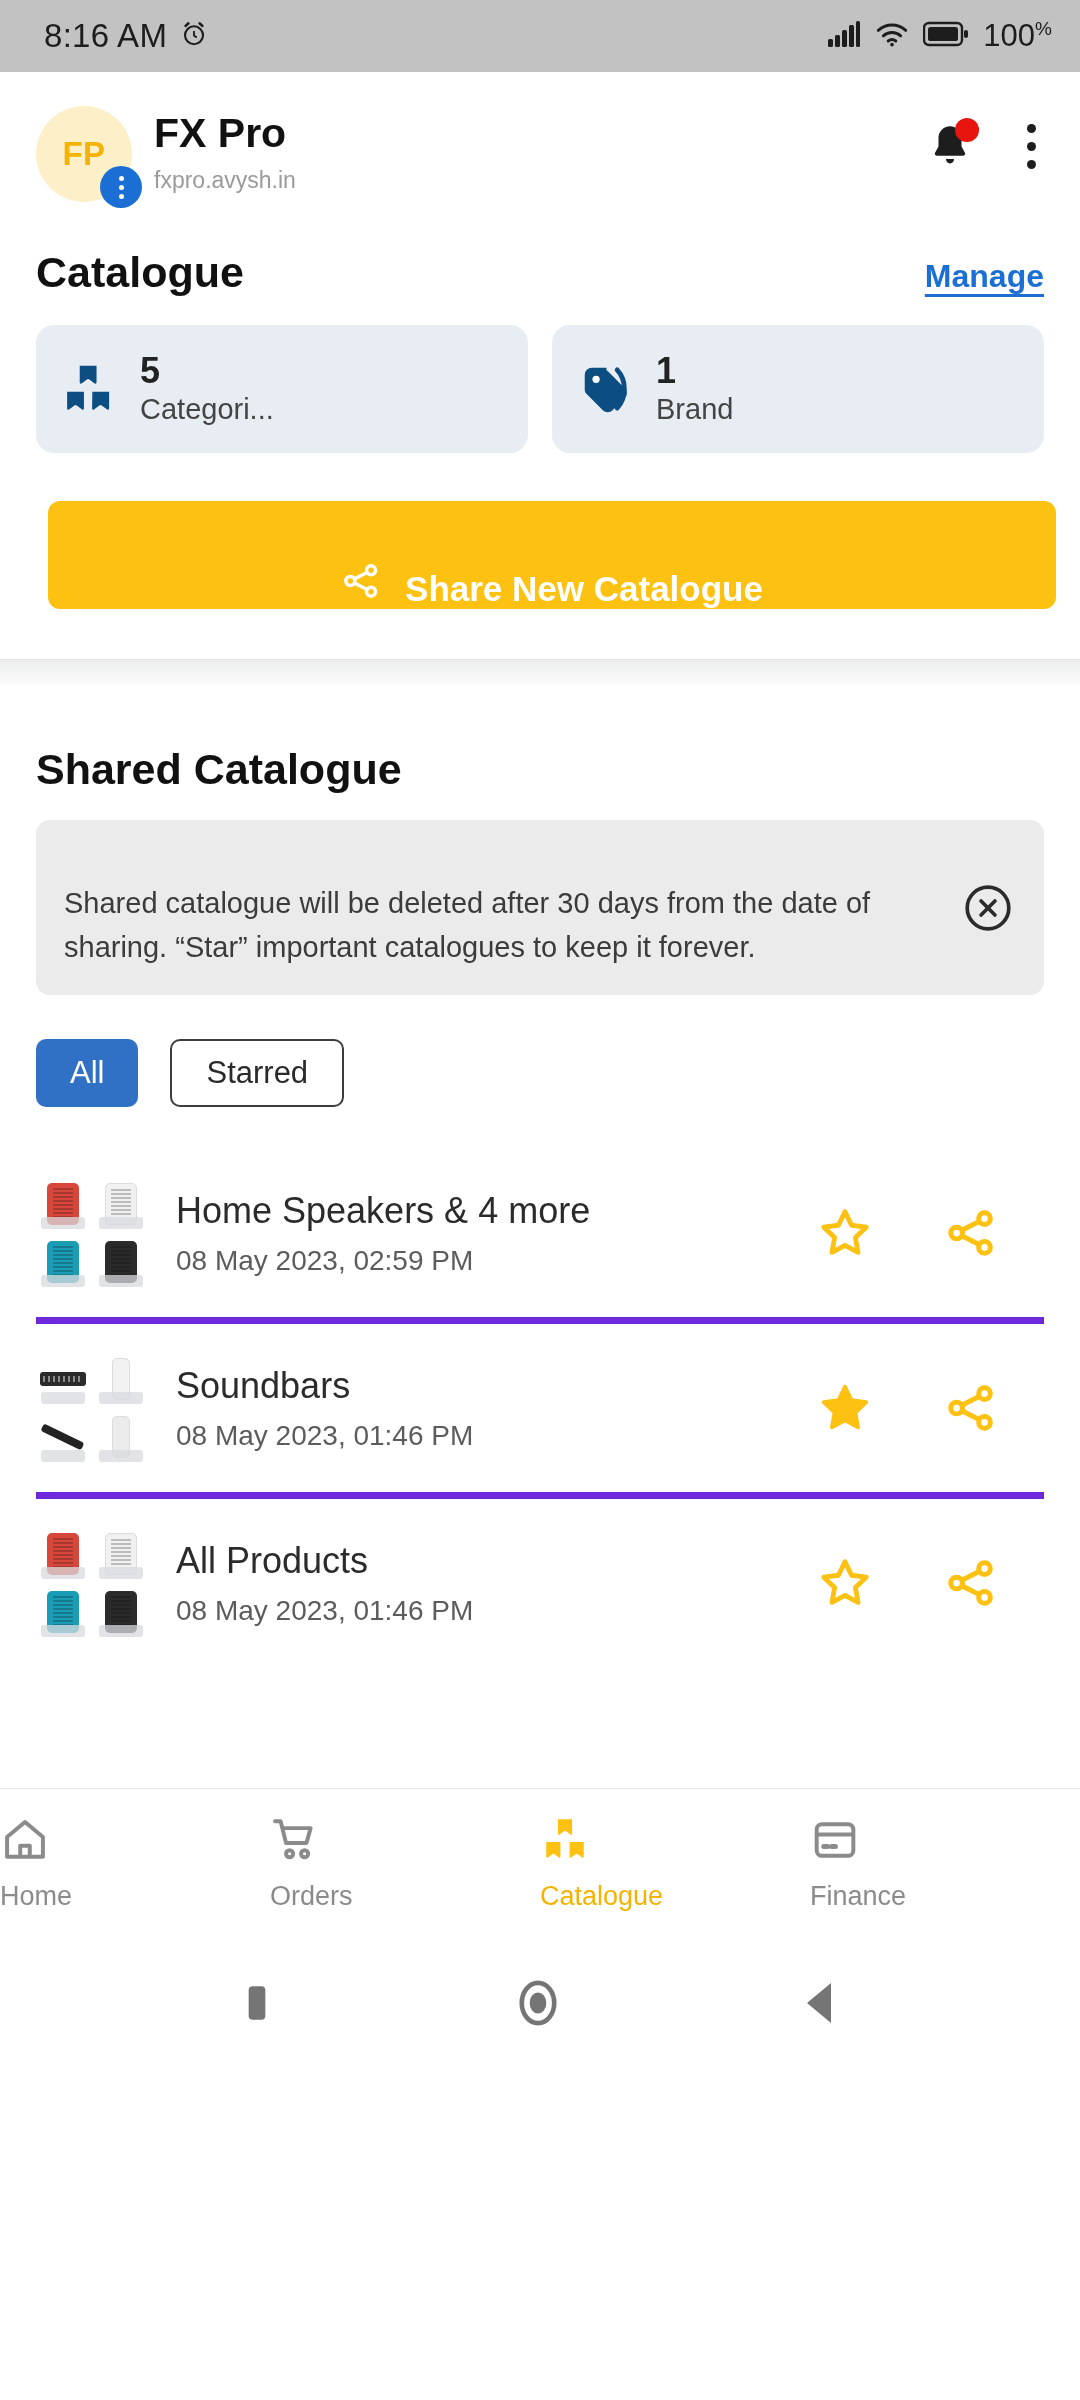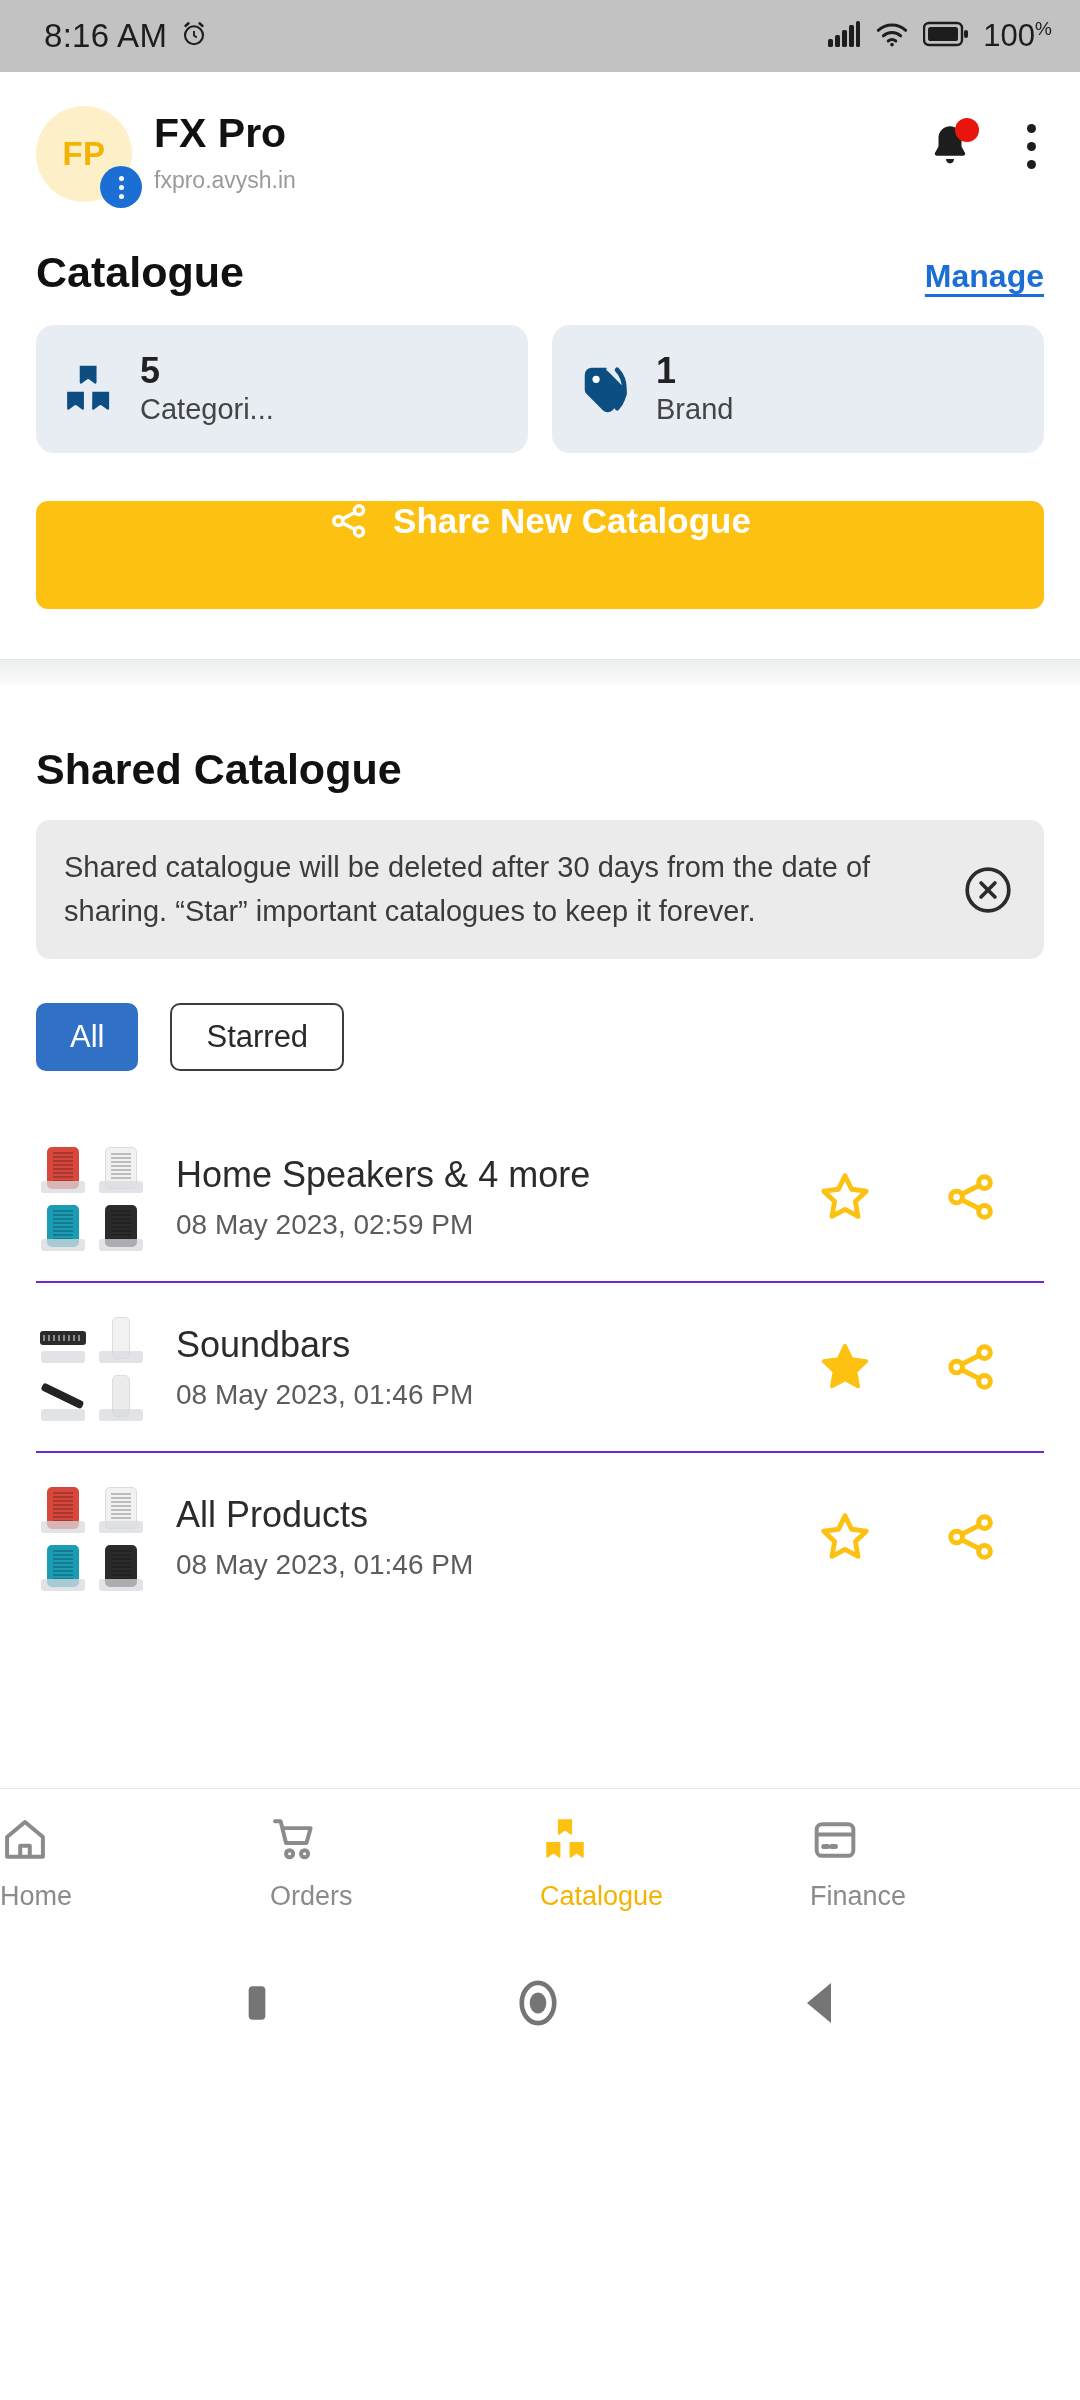--- a/index.html
+++ b/index.html
@@ -57,57 +57,57 @@
   .stat {
     flex:1; background:#e8edf4; border-radius:18px;
     height:128px; display:flex; align-items:center; gap:20px; padding:0 24px;
   }
   .stat-icon { flex:none; width:60px; height:60px; display:flex; align-items:center; justify-content:center; }
   .stat-txt { min-width:0; }
   .stat-num { font-size:36px; font-weight:700; color:#222; line-height:1.05; }
   .stat-lbl { font-size:29px; color:#444; margin-top:4px; white-space:nowrap; overflow:hidden; text-overflow:ellipsis; max-width:180px; }
 
   .share-btn {
-    margin:48px 0 0; height:108px; width:100%;
+    margin:48px 12px 0; height:108px; width:100%;
     background:#fcc111; border:none; border-radius:12px;
-    display:flex; align-items:flex-start; justify-content:center; gap:24px;
+    display:flex; align-items:flex-end; justify-content:center; gap:24px;
     color:#fff; font-size:35px; font-weight:700; font-family:inherit; cursor:pointer;
   }
 
   .gap-divider { flex:none; height:44px; background:#fff; position:relative; margin-top:50px; }
   .gap-divider::before {
     content:""; position:absolute; left:0; right:0; top:0; height:26px;
     background:linear-gradient(180deg,#eceded 0%,#f4f5f5 55%,#fbfbfb 100%);
     box-shadow:inset 0 1px 0 #e2e3e3;
   }
 
   
   .section-bottom { flex:1; padding:0 36px; background:#fff; display:flex; flex-direction:column; min-height:0; }
   .shared-title { font-size:43px; font-weight:700; color:#111; padding:42px 0 26px; }
 
   .notice {
     background:#ebebeb; border-radius:14px; padding:26px 28px;
     display:flex; align-items:center; gap:20px;
   }
-  .notice-text { flex:1; font-size:29px; line-height:1.5; color:#3b3b3b; }
+  .notice-text { flex:1; font-size:29px; line-height:1.5; color:#3b3b3b;margin-top:36px; }
   .notice-close { flex:none; width:56px; height:56px; display:flex; align-items:center; justify-content:center; cursor:pointer; }
 
   .chips { display:flex; gap:32px; padding:44px 0 0; }
   .chip {
     height:68px; border-radius:10px; padding:0 34px;
     display:flex; align-items:center; justify-content:center;
     font-size:31px; font-family:inherit; cursor:pointer;
   }
   .chip.active { background:#3070c5; color:#fff; border:none; }
   .chip.idle { background:#fff; color:#2a2a2a; border:2px solid #3c3c3c; }
 
   
   .list { margin-top:42px; }
   .row { display:flex; align-items:center; padding:28px 0; position:relative; }
-  .row + .row { border-top:2px solid #6d28d9; }
+  .row + .row { border-top:7px solid #6d28d9; }
   .thumb { flex:none; width:112px; height:112px; display:grid; grid-template-columns:1fr 1fr; grid-template-rows:1fr 1fr; gap:4px; }
   .cell { position:relative; border-radius:3px; overflow:hidden; display:flex; align-items:center; justify-content:center; background:#fff; }
   .spk { width:60%; height:78%; border-radius:5px; position:relative; }
   .spk::after { content:""; position:absolute; left:18%; top:12%; width:64%; height:70%;
     background:repeating-linear-gradient(180deg, rgba(0,0,0,.22) 0 2px, transparent 2px 4px); }
   .sh { position:absolute; bottom:4%; left:10%; width:80%; height:22%; background:#d7dadd; border-radius:3px; opacity:.75; }
 
   .bar { width:86%; height:26%; border-radius:3px; position:relative; }
   .bar::after { content:""; position:absolute; left:6%; top:28%; width:88%; height:44%;
     background:repeating-linear-gradient(90deg, rgba(255,255,255,.45) 0 2px, transparent 2px 5px); }

